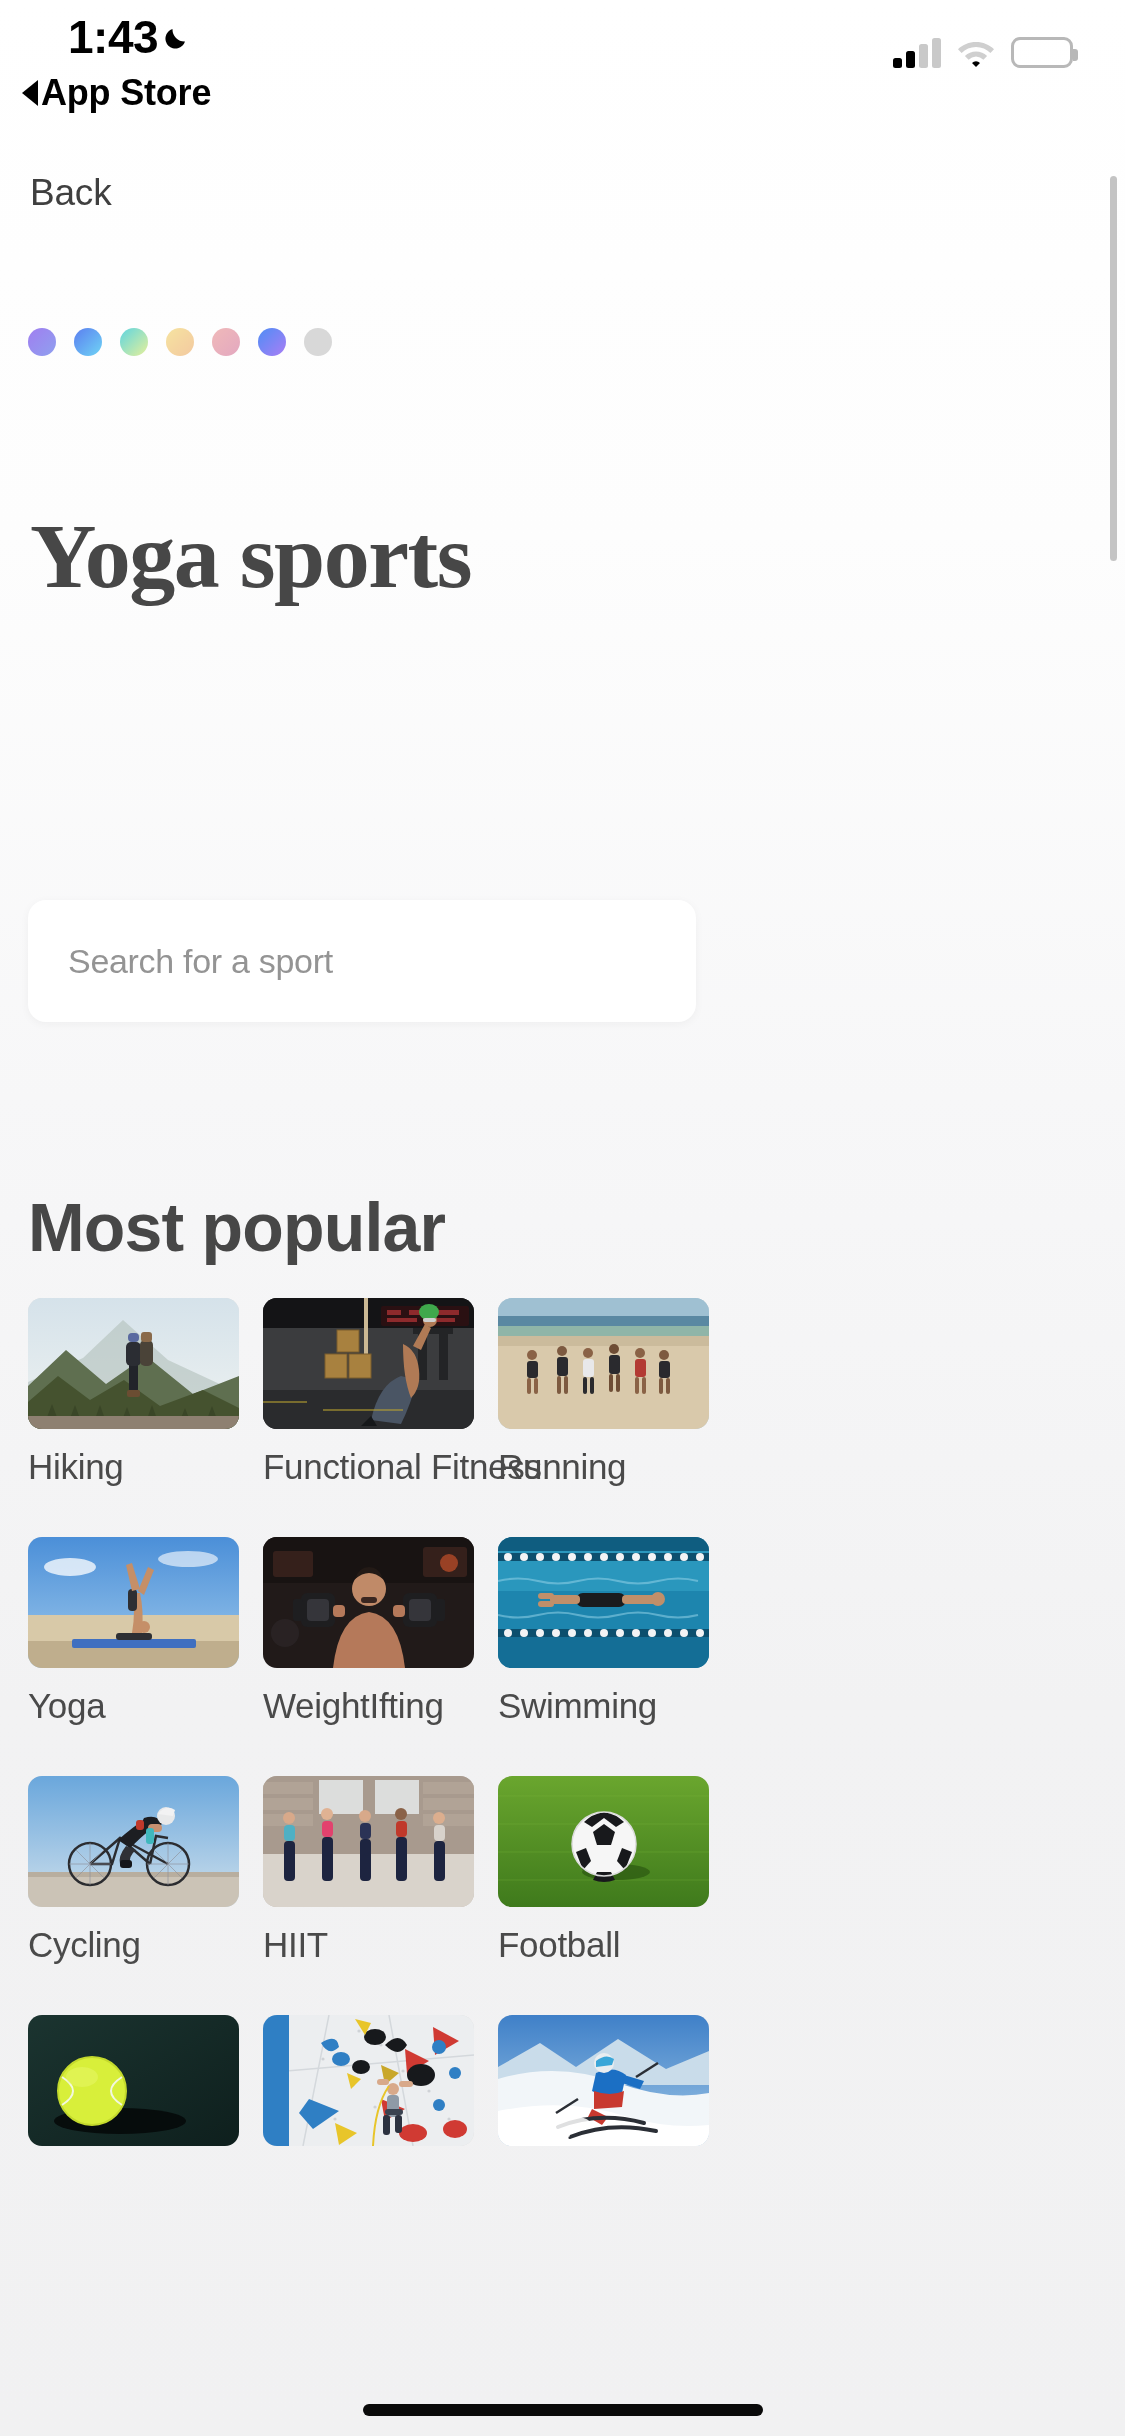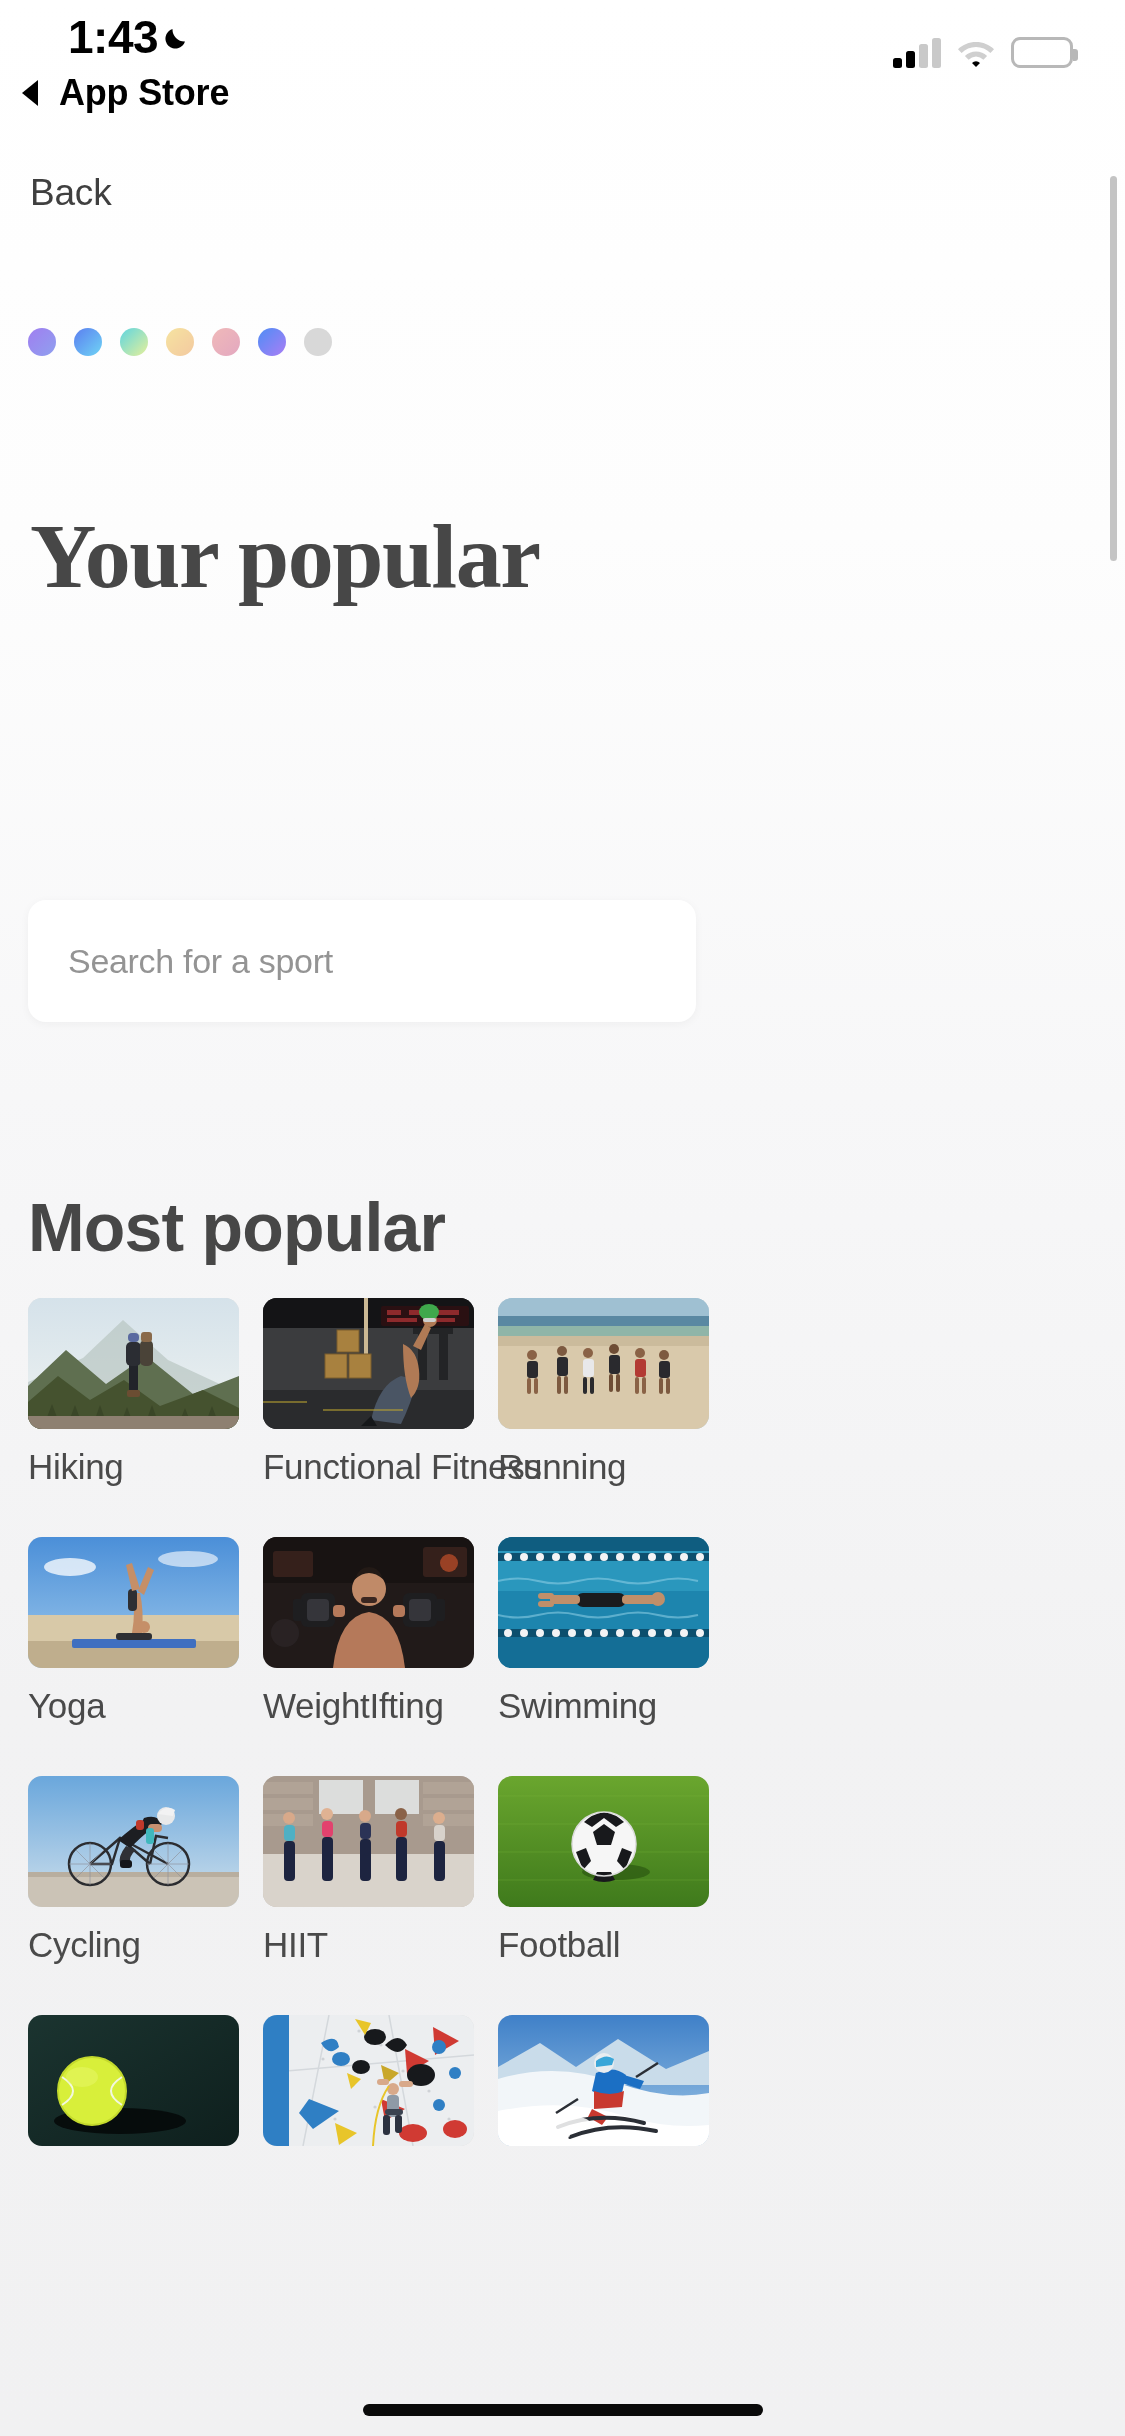--- a/index.html
+++ b/index.html
@@ -50,21 +50,21 @@
     display: inline-block;
   }
   .sb-moon svg { display:block; }
 
   .sb-carrier {
     position: absolute;
     left: 22px;
     top: 72px;
     display: flex;
     align-items: center;
-    gap: 21px;
+    gap: 3px;
     font-size: 36px;
     font-weight: 600;
     color: #000;
     letter-spacing: -0.2px;
   }
   .sb-back-tri {
     width: 0; height: 0;
     border-top: 13px solid transparent;
     border-bottom: 13px solid transparent;
     border-right: 16px solid #000;
@@ -303,21 +303,21 @@
   <div class="dots">
     <span class="dot" style="background:linear-gradient(135deg,#a07ef0,#8fa0ef)"></span>
     <span class="dot" style="background:linear-gradient(135deg,#5b7ef0,#6fd4f5)"></span>
     <span class="dot" style="background:linear-gradient(135deg,#5fd5e0,#e6f09a)"></span>
     <span class="dot" style="background:linear-gradient(135deg,#f6e3a0,#f3c9a0)"></span>
     <span class="dot" style="background:linear-gradient(135deg,#f0b9b9,#e3a8c0)"></span>
     <span class="dot" style="background:linear-gradient(135deg,#4f8df5,#a97ef5)"></span>
     <span class="dot" style="background:#d8d8d8"></span>
   </div>
 
-  <h1 class="title">Your popular</h1>
+  <h1 class="title">Yoga sports</h1>
 
   <div class="search-box">
     <span class="search-placeholder">Search for a sport</span>
   </div>
 
   <h2 class="section-title">Most popular</h2>
 
   <div class="grid">
 
     <div class="cell">

